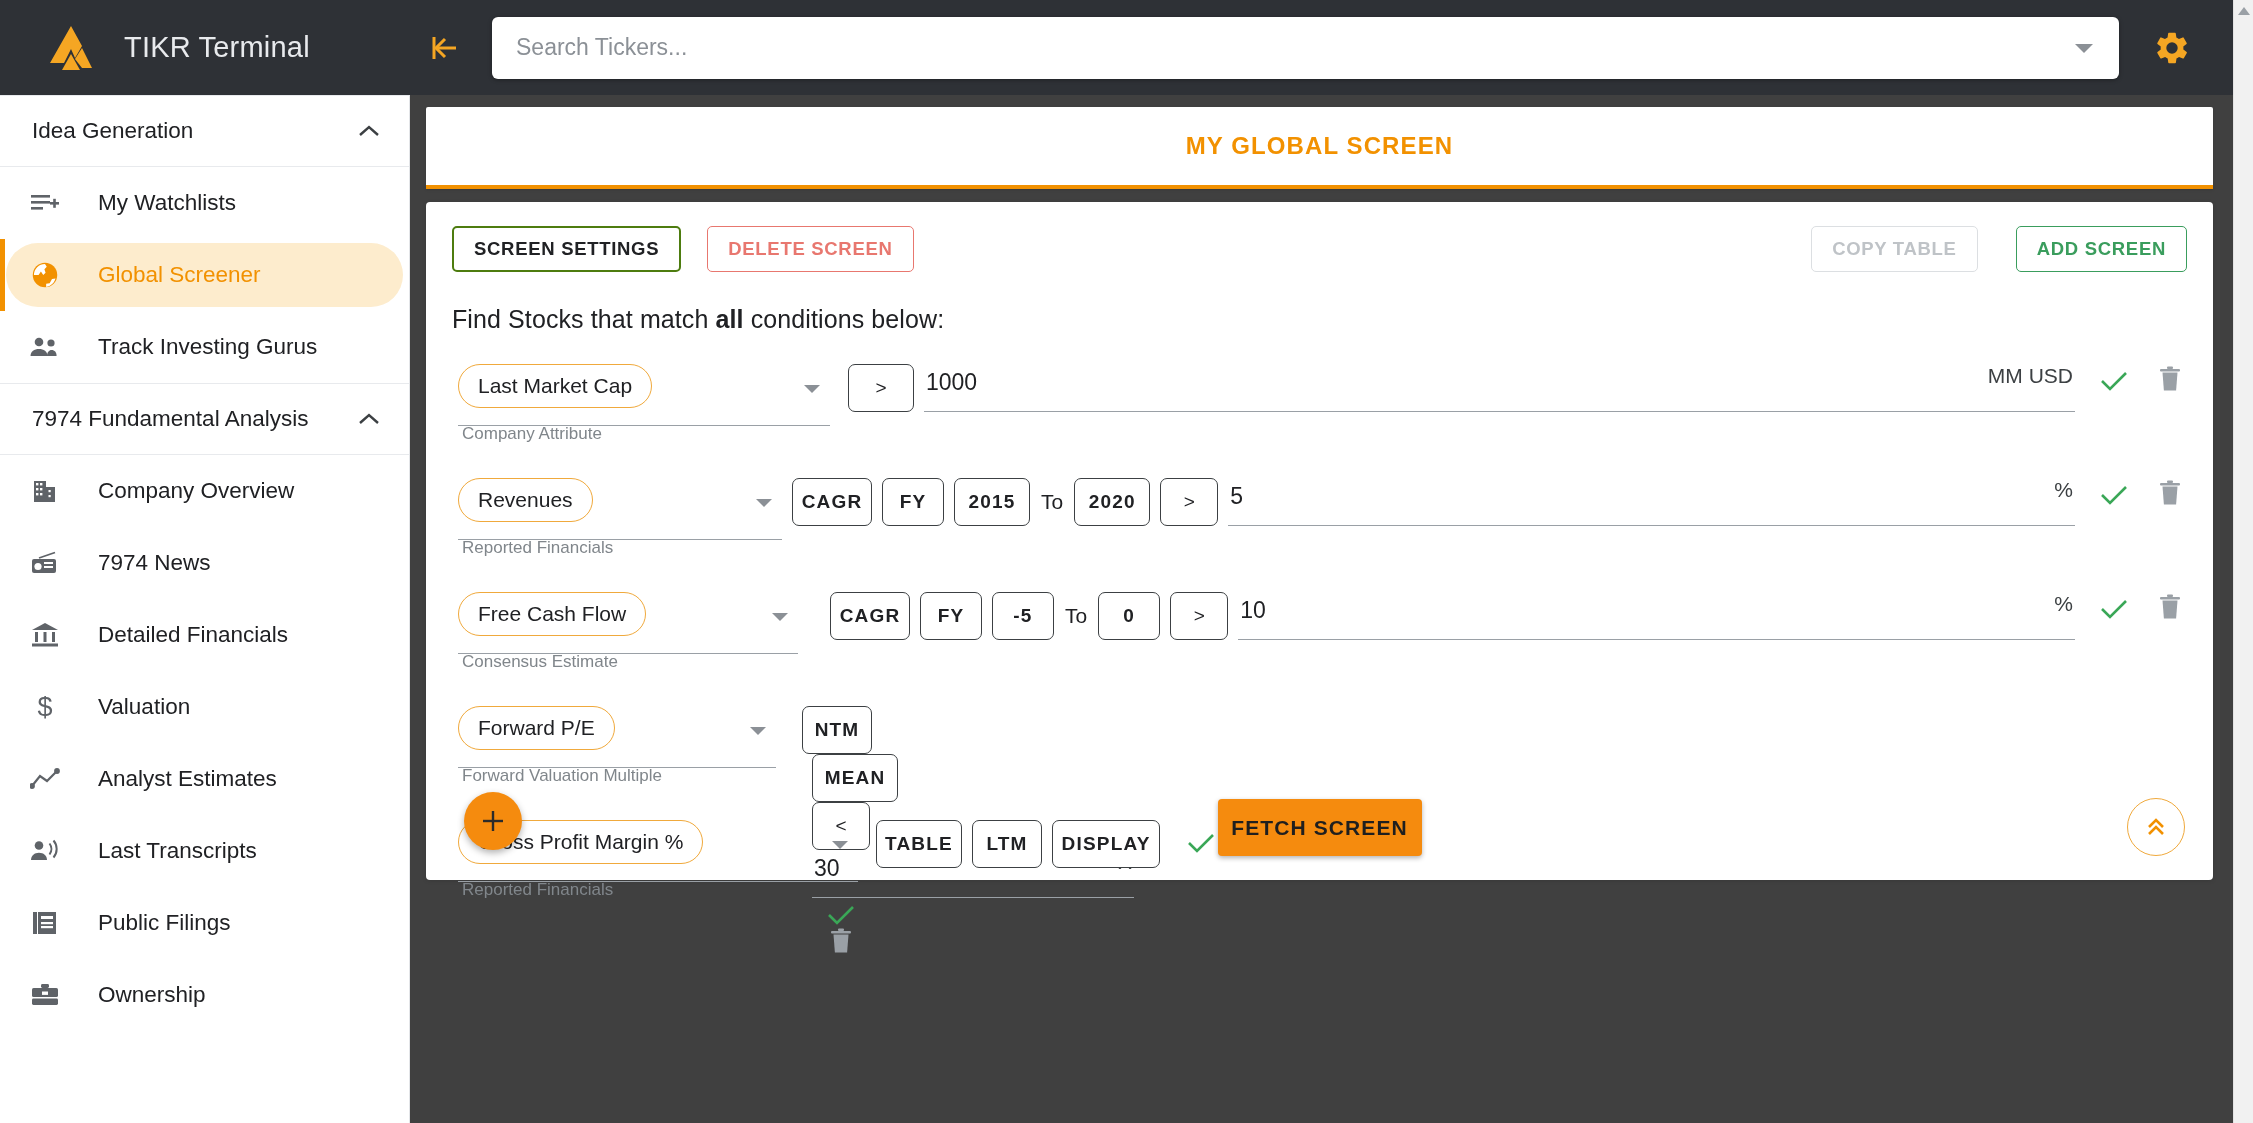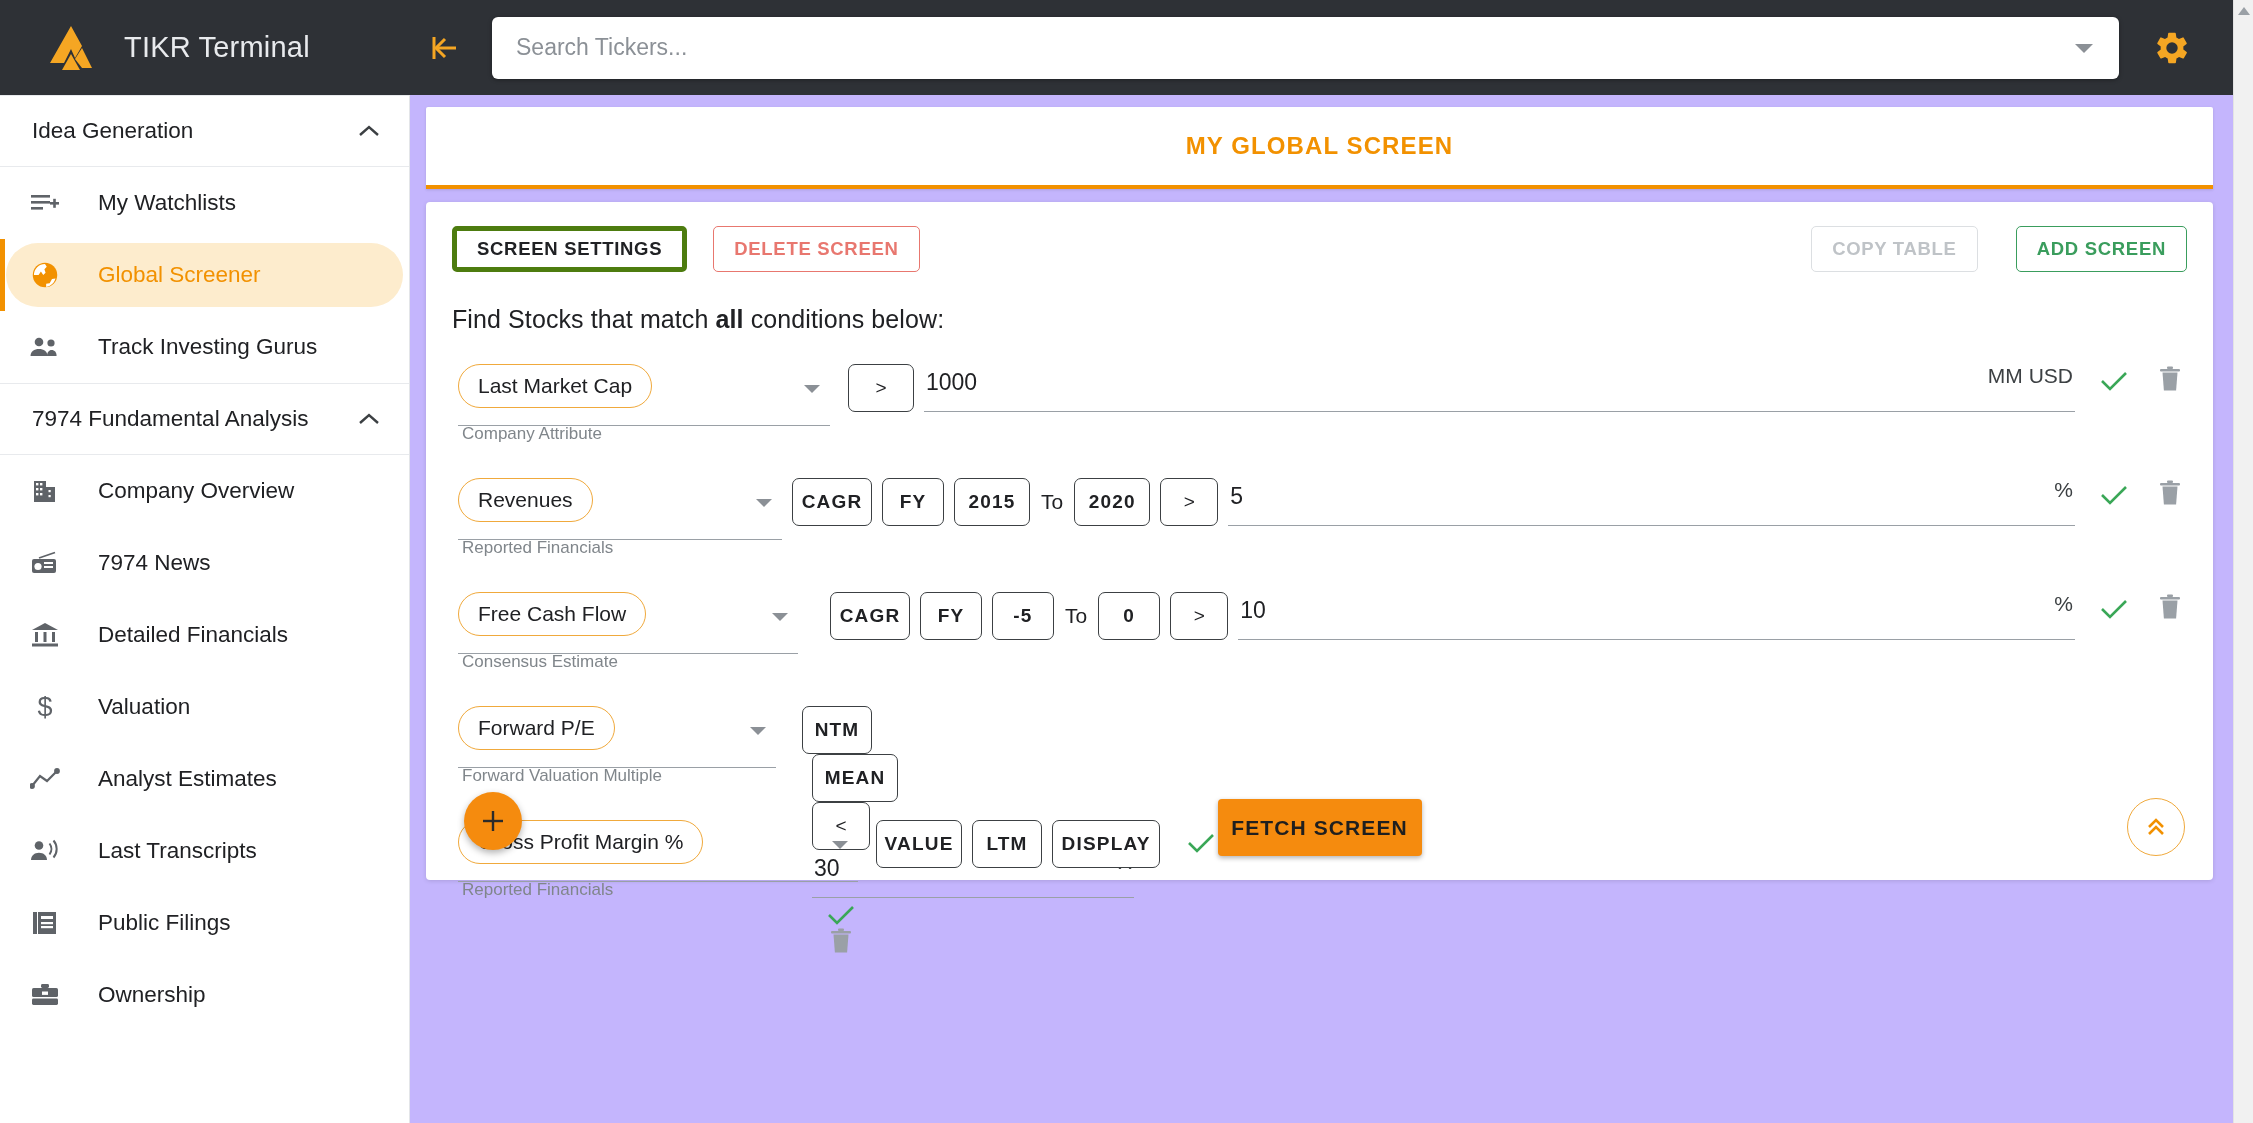--- a/index.html
+++ b/index.html
@@ -84,21 +84,21 @@
     height: 72px; display: flex; align-items: center; justify-content: space-between;
     padding: 0 28px 0 32px; cursor: pointer;
     border-top: 1px solid #e8eaed; border-bottom: 1px solid #e8eaed;
   }
   .nav-section-label { font-size: 22.5px; color: #202124; }
   .sec-chevron { color: #3c4043; display:flex; }
 
   
   #main {
     position: absolute; top: 95px; left: 410px; right: 20px; bottom: 0;
-    background: #c4b5fd; overflow: hidden;
+    background: #404040; overflow: hidden;
   }
   #title-card {
     margin: 12px 20px 0 16px; height: 82px; background: #fff;
     border-bottom: 4px solid #f29100; box-shadow: 0 1px 3px rgba(0,0,0,.13);
     display:flex; align-items:center; justify-content:center;
     border-radius: 2px 2px 0 0;
   }
   #screen-title {
     color: #f29100; font-size: 24px; font-weight: 700; letter-spacing: 1.1px;
   }
@@ -107,21 +107,21 @@
     box-shadow: 0 1px 4px rgba(0,0,0,.13); padding: 24px 26px 0 26px;
     height: 678px; position: relative;
   }
 
   .btn-row { display: flex; align-items: center; height: 46px; }
   .btn {
     height: 46px; border-radius: 5px; background: #fff; font-size: 18.5px;
     font-weight: 600; letter-spacing: .7px; display:flex; align-items:center;
     justify-content:center; cursor: pointer; padding: 0 20px; white-space: nowrap;
   }
-  .btn.outline-dark { border: 5px solid #4d7c0f; color: #202124; }
+  .btn.outline-dark { border: 2px solid #4d7c0f; color: #202124; }
   .btn.outline-red { border: 1px solid #e8776f; color: #e8776f; margin-left: 26px; }
   .btn.outline-grey { border: 1px solid #dcdfe2; color: #bfc3c7; cursor: default; }
   .btn.outline-green { border: 1px solid #3a9d5d; color: #3a9d5d; margin-left: 38px; }
   .spacer { flex: 1 1 auto; }
 
   #find-line {
     margin-top: 33px; font-size: 25px; color: #202124; letter-spacing: .1px;
   }
   #find-line b { font-weight: 700; }
 
@@ -575,21 +575,21 @@
           <span class="metric-caret">
             <svg width="16" height="10" viewBox="0 0 16 10">
                 <polygon points="0,1 16,1 8,9" fill="#8b9096"></polygon>
               </svg>
           </span>
         </div>
       </div>
       <div class="sub-label" style="top:76px;">Reported Financials</div>
 
       <div class="ctrl-line" style="left:424px; top:16px;">
-        <div class="opbtn" style="width:86px;">VALUE</div>
+        <div class="opbtn" style="width:86px;">TABLE</div>
         <div class="opbtn" style="width:70px;margin-left:10px;">LTM</div>
         <div class="opbtn" style="width:108px;margin-left:10px;">DISPLAY</div>
         <span class="check-icon" style="margin-left:24px;margin-top:12px;">
           <svg width="28" height="22" viewBox="0 0 28 22" fill="none" stroke="#3aa757" stroke-width="2.6">
               <polyline points="2,11 10,19 26,3"></polyline>
             </svg>
         </span>
         <span class="trash-icon" style="margin-left:22px;margin-top:8px;">
           <svg width="22" height="26" viewBox="0 0 22 26" fill="#9aa0a6">
             <rect x="1" y="3" width="20" height="2.6" rx="1"></rect>

